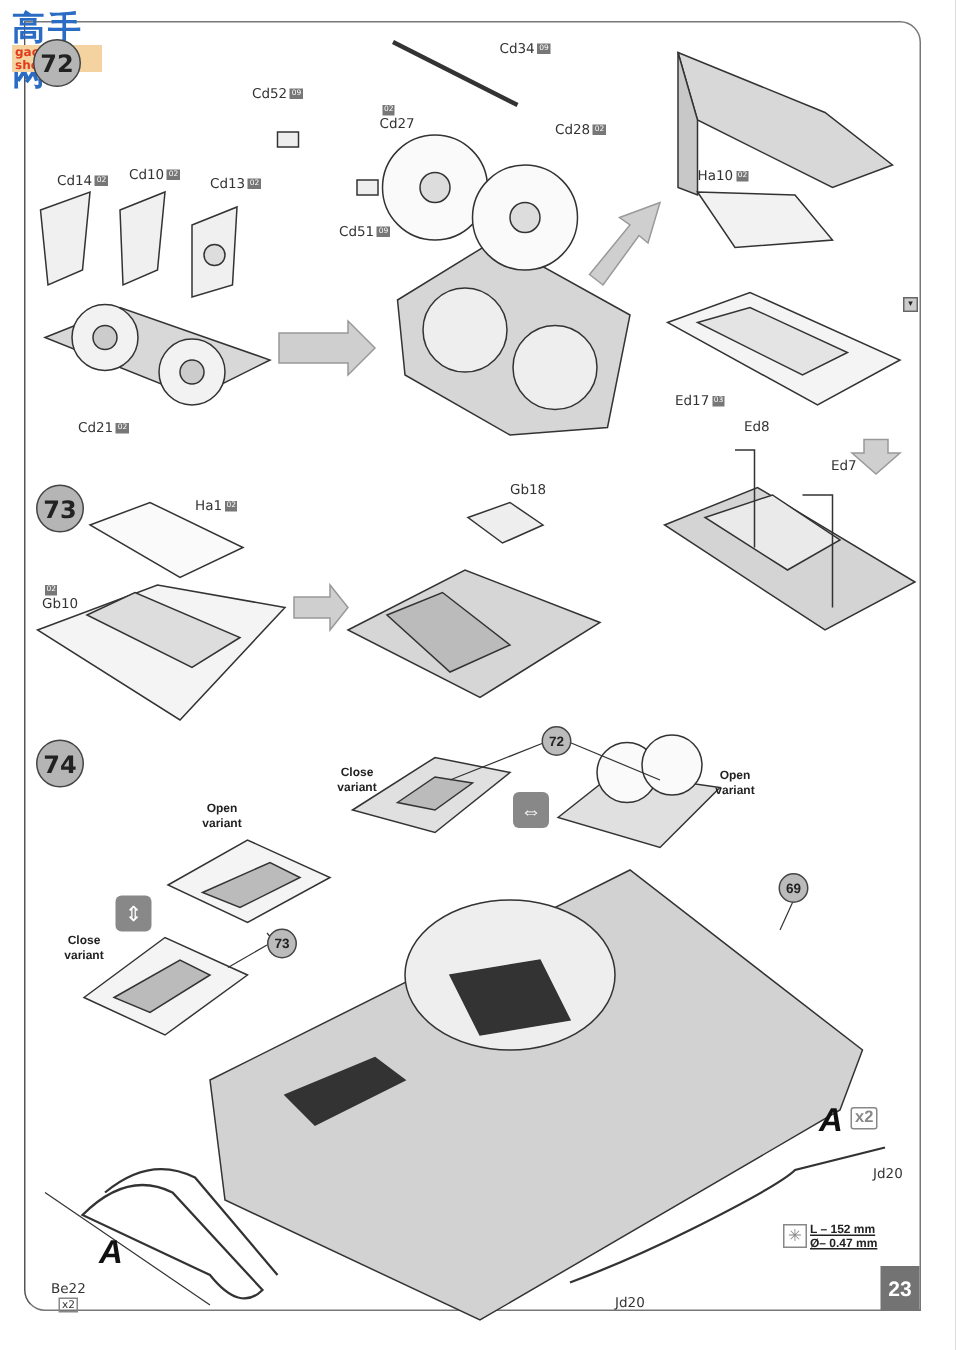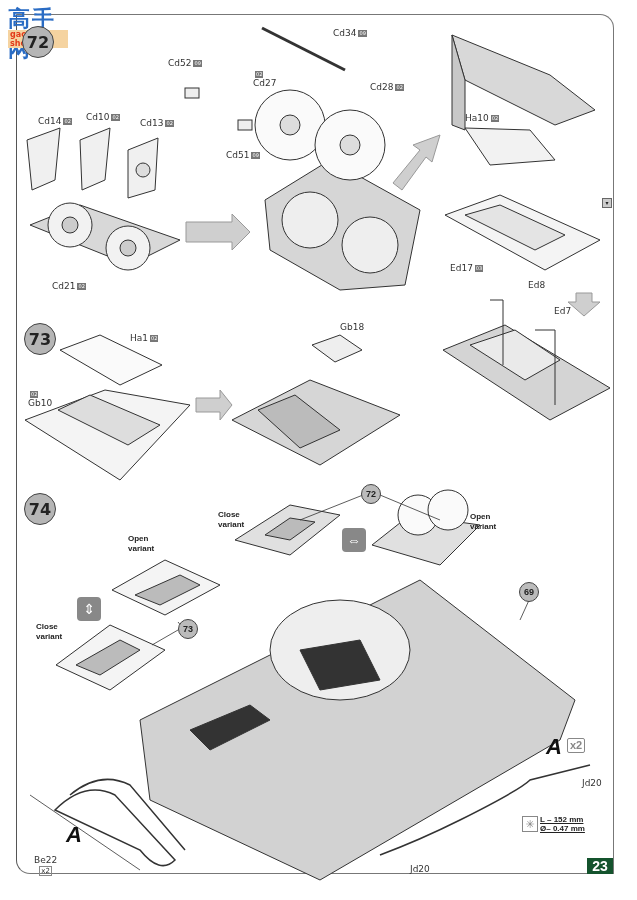--- a/index.html
+++ b/index.html
@@ -8,22 +8,22 @@
   .frame { position: absolute; left: 16px; top: 14px; width: 596px; height: 858px;
            border: 1.5px solid #777; border-radius: 0 14px 0 14px; border-left: 1.5px solid #555; }
   .abs { position: absolute; }
   .lbl { position: absolute; font-size: 9px; color: #333; white-space: nowrap; font-family: "DejaVu Sans", sans-serif; }
   .tag { display: inline-block; background: #777; color: #fff; font-size: 5px; padding: 0 1px; margin-left: 2px; vertical-align: middle; line-height: 7px; }
   .step { position: absolute; width: 30px; height: 30px; border-radius: 50%; background: #b5b5b5;
           border: 1.5px solid #444; font-weight: bold; font-size: 16px; color: #222;
           display: flex; align-items: center; justify-content: center; font-family: "DejaVu Sans", sans-serif; }
   .ref { position: absolute; width: 18px; height: 18px; border-radius: 50%; background: #bbb;
          border: 1px solid #444; font-weight: bold; font-size: 9px; display: flex; align-items: center; justify-content: center; }
-  .variant { position: absolute; font-size: 8px; font-weight: bold; line-height: 10px; color: #222; }
-  .pagebox { position: absolute; right: 24px; bottom: 26px; width: 26px; height: 16px; background: #14532d; color: #fff;
+  .variant { position: absolute; font-size: 8px; font-weight: bold; text-align: center; line-height: 10px; color: #222; }
+  .pagebox { position: absolute; right: 24px; bottom: 26px; width: 26px; height: 30px; background: #737373; color: #fff;
              font-weight: bold; font-size: 14px; display: flex; align-items: center; justify-content: center; }
   .logo { position: absolute; left: 8px; top: 4px; width: 60px; height: 34px; }
   .logo-top { position: absolute; left: 0; top: 0; font-size: 22px; font-weight: bold; color: #2a6cc4; font-family: "DejaVu Sans", sans-serif; letter-spacing: 2px; }
   .logo-bot { position: absolute; left: 0; top: 26px; font-size: 8px; font-weight: bold; color: #e23a1a; background: #f5d3a0; padding: 0 2px; font-family: "DejaVu Sans", sans-serif; }
   .bigA { position: absolute; font-size: 22px; font-weight: bold; font-style: italic; color: #111; }
   .x2 { position: absolute; border: 1px solid #888; color: #888; font-weight: bold; font-size: 11px; padding: 0 2px; line-height: 13px; border-radius: 2px; }
   .spec { position: absolute; font-size: 8px; font-weight: bold; color: #222; line-height: 9px; }
   svg { position: absolute; left: 0; top: 0; }
 </style>
 </head>
@@ -140,21 +140,21 @@
 <span class="lbl" style="left:333px;top:28px;"><span>Cd34</span><span class="tag">09</span></span>
 <span class="lbl" style="left:253px;top:70px;text-align:left;line-height:9px;"><span class="tag">02</span><br><span>Cd27</span></span>
 <span class="lbl" style="left:370px;top:82px;"><span>Cd28</span><span class="tag">02</span></span>
 <span class="lbl" style="left:226px;top:150px;"><span>Cd51</span><span class="tag">09</span></span>
 <span class="lbl" style="left:38px;top:116px;"><span>Cd14</span><span class="tag">02</span></span>
 <span class="lbl" style="left:86px;top:112px;"><span>Cd10</span><span class="tag">02</span></span>
 <span class="lbl" style="left:140px;top:118px;"><span>Cd13</span><span class="tag">02</span></span>
 <span class="lbl" style="left:52px;top:281px;"><span>Cd21</span><span class="tag">02</span></span>
 <span class="lbl" style="left:465px;top:113px;"><span>Ha10</span><span class="tag">02</span></span>
 <span class="lbl" style="left:450px;top:263px;"><span>Ed17</span><span class="tag">03</span></span>
-<span class="lbl" style="left:496px;top:280px;margin-left:32px;">Ed8</span>
+<span class="lbl" style="left:496px;top:280px;">Ed8</span>
 <span class="lbl" style="left:554px;top:306px;">Ed7</span>
 <span class="abs" style="left:602px;top:198px;width:8px;height:8px;border:1px solid #666;background:#ccc;font-size:6px;line-height:8px;text-align:center;">▾</span>
 
 <div class="step" style="left:24px;top:323px;">73</div>
 <span class="lbl" style="left:130px;top:333px;"><span>Ha1</span><span class="tag">02</span></span>
 <span class="lbl" style="left:28px;top:390px;text-align:left;line-height:9px;"><span class="tag">02</span><br><span>Gb10</span></span>
 <span class="lbl" style="left:340px;top:322px;text-align:right;">Gb18</span>
 
 <div class="step" style="left:24px;top:493px;">74</div>
 <div class="variant" style="left:128px;top:534px;width:40px;">Open variant</div>

